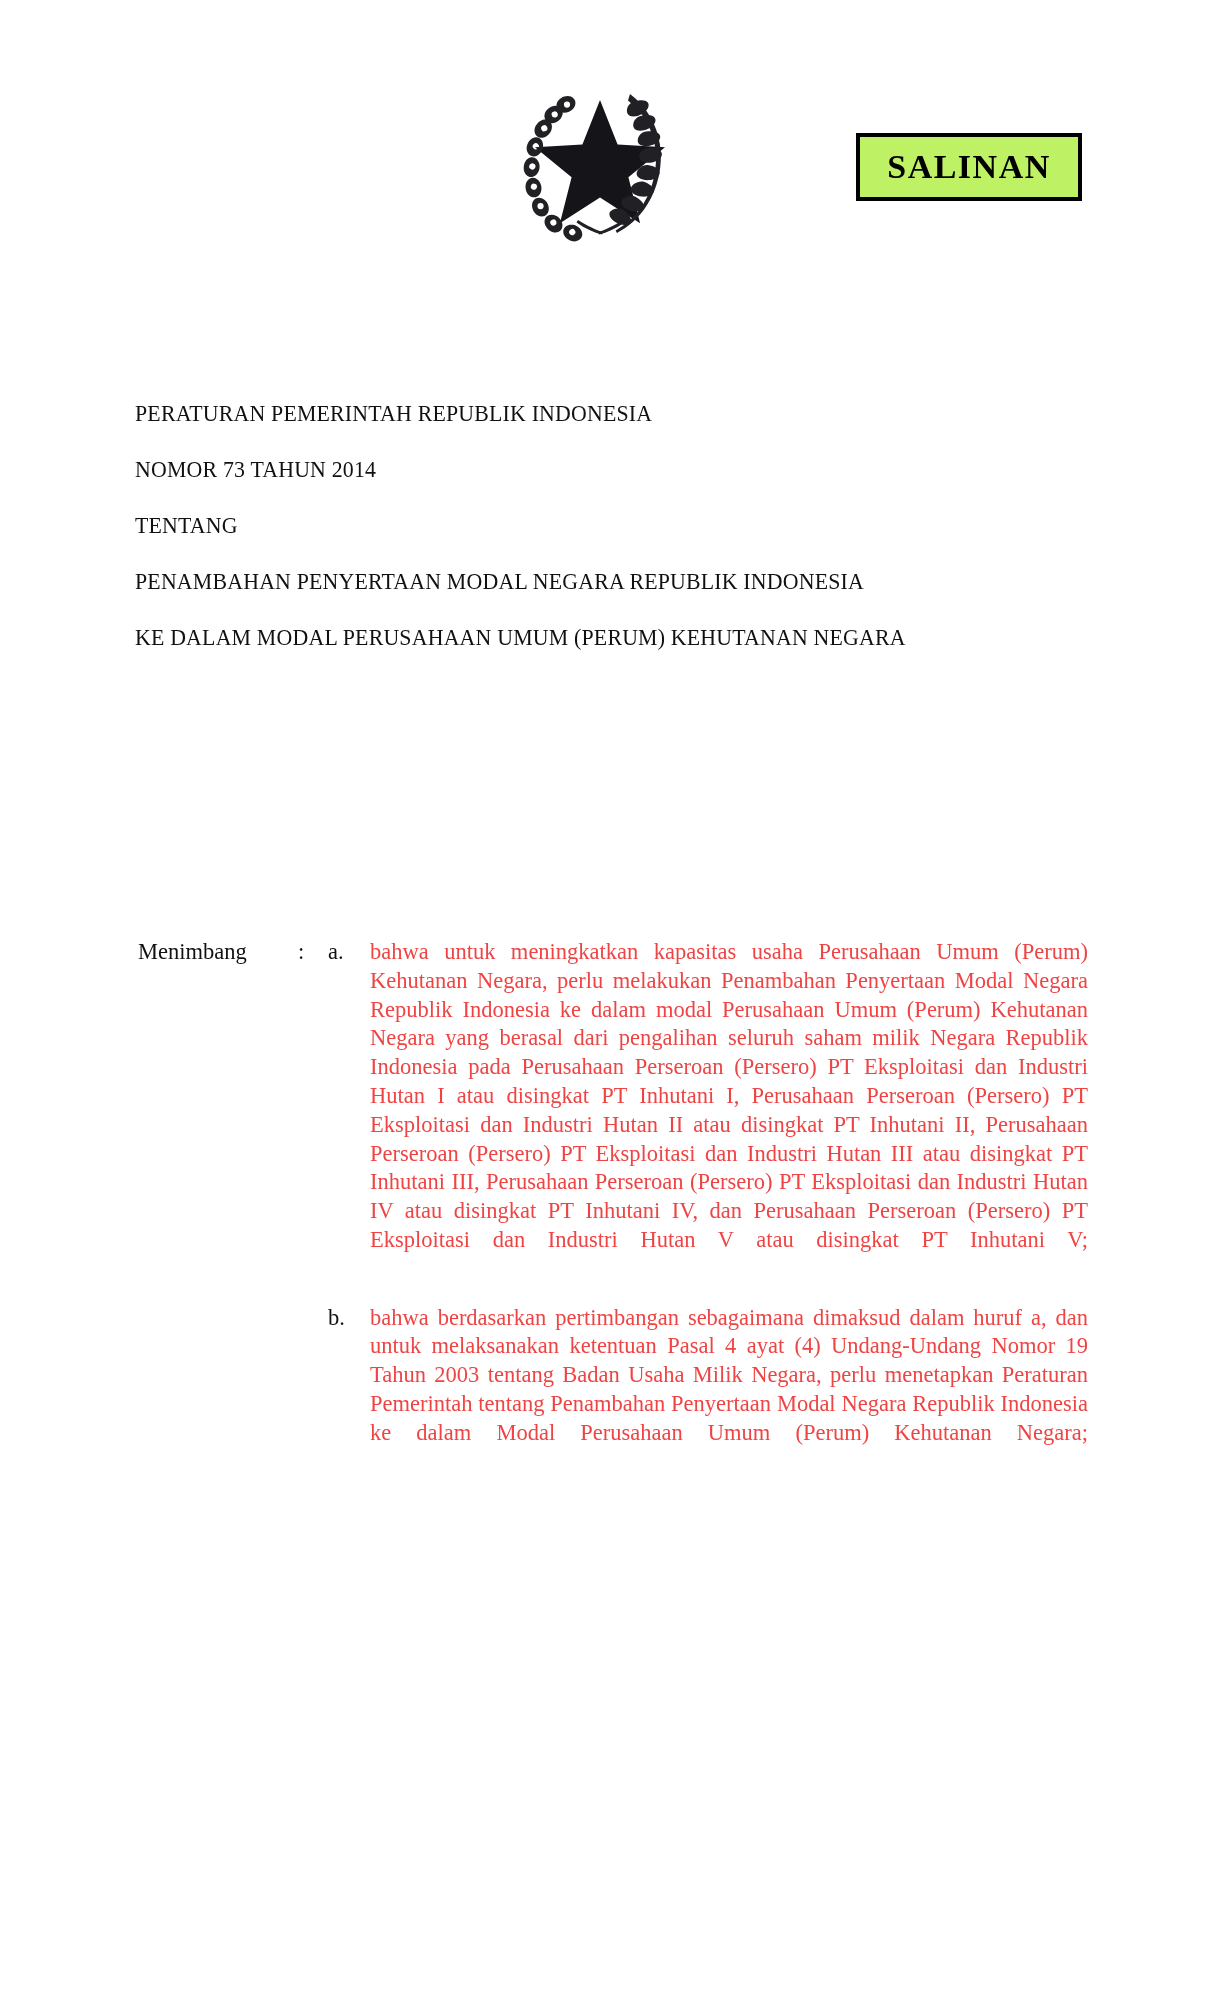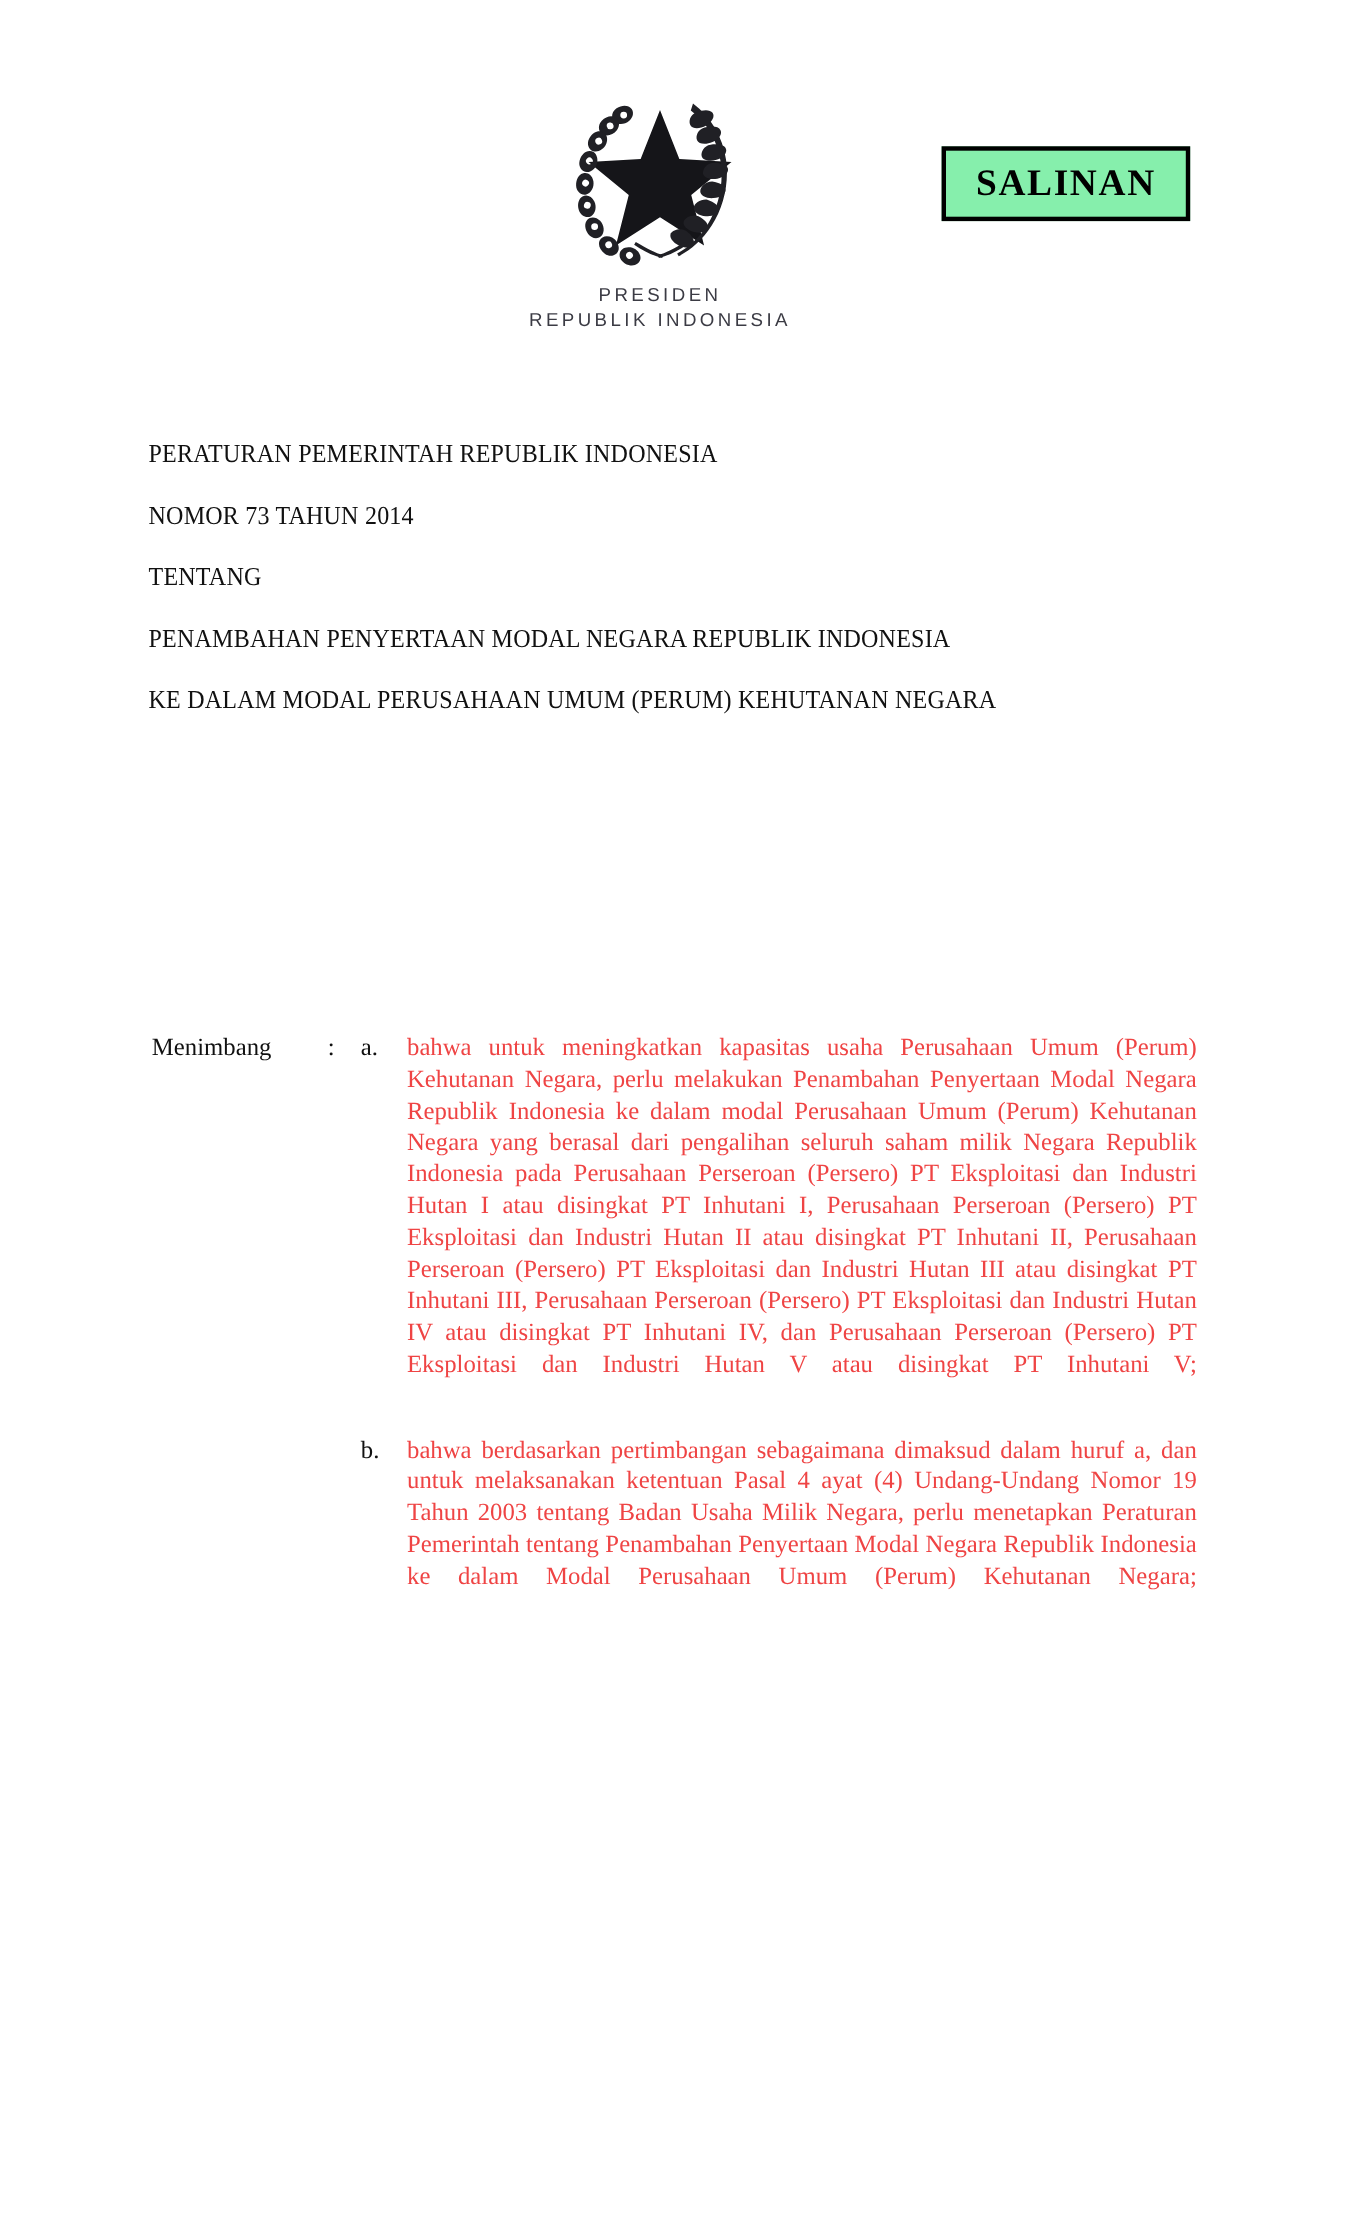--- a/index.html
+++ b/index.html
@@ -70,21 +70,21 @@
     position: absolute;
     left: 856px;
     top: 133px;
     width: 226px;
     height: 68px;
     border: 4px solid #000000;
     box-sizing: border-box;
     display: flex;
     align-items: center;
     justify-content: center;
-    background: #86efac;
+    background: #bef264;
   }
   .salinan-text {
     font-family: "Liberation Serif", "DejaVu Serif", serif;
     font-weight: bold;
     font-size: 34px;
     letter-spacing: 1.5px;
     line-height: 1;
     color: #000000;
   }
 
@@ -251,24 +251,20 @@
             <path d="M147.5,103 c6.7,1 12,3.9 12.1,7.7 c0.1,3.9 -4.6,7 -10.9,7.4 c-6.6,0.5 -12.1,-2.4 -12.1,-6.3 C136.7,107.9 141.1,102.9 147.5,103 Z"></path>
             <path d="M143,119.5 c6.3,2 11.1,5.8 10.6,9.5 c-0.5,3.8 -5.7,6.1 -11.9,5.6 c-6.6,-0.5 -11.6,-4.2 -11,-8 C131.2,123 136.9,118.8 143,119.5 Z"></path>
             <path d="M135,134.5 c5.7,3 9.8,7.5 8.6,11.1 c-1.2,3.6 -6.7,4.9 -12.7,3.3 c-6.4,-1.7 -10.6,-6.2 -9.3,-9.8 C122.8,135.7 129.2,132.4 135,134.5 Z"></path>
             <path d="M124,148 c5,3.8 8.2,8.9 6.4,12.2 c-1.8,3.3 -7.4,3.6 -13,1.1 c-6,-2.7 -9.4,-7.9 -7.5,-11.2 C111.8,147.1 118.7,144.9 124,148 Z"></path>
           </g>
           <path d="M123,158 C113,164 105,168 98,170 L99,172.5 C107,170.5 116,166.5 124.5,160.5 Z"></path>
         </g>
       </svg>
     </div>
 
-    <div class="emblem-caption">
-      <span class="cap-line-1">PRESIDEN</span>
-      <span class="cap-line-2">REPUBLIK INDONESIA</span>
-    </div>
 
     <div class="salinan-box">
       <span class="salinan-text">SALINAN</span>
     </div>
   </div>
 
   <div class="title-block">
     <div class="title-line">PERATURAN PEMERINTAH REPUBLIK INDONESIA</div>
     <div class="title-gap-sm"></div>
     <div class="title-line">NOMOR 73 TAHUN 2014</div>

